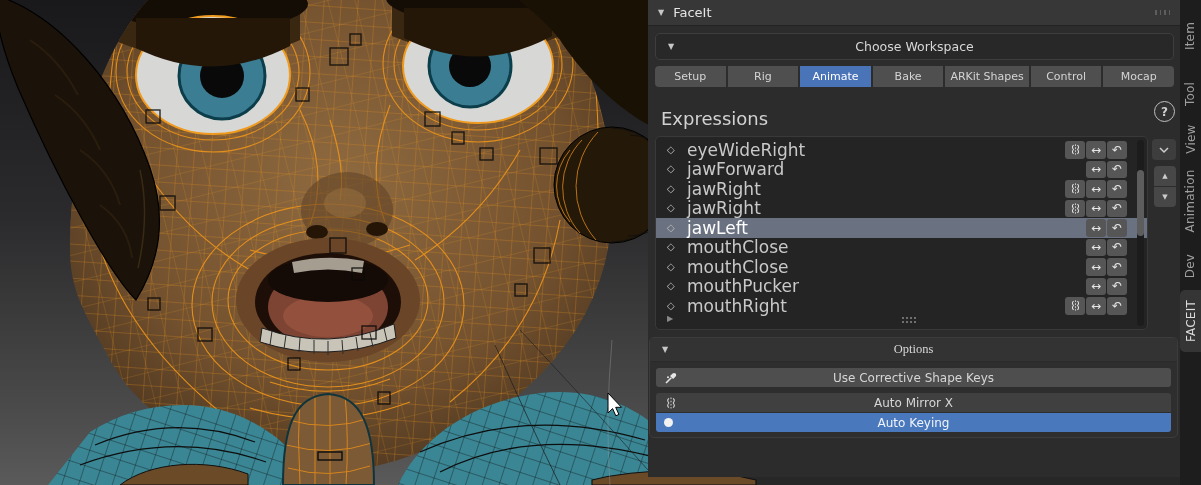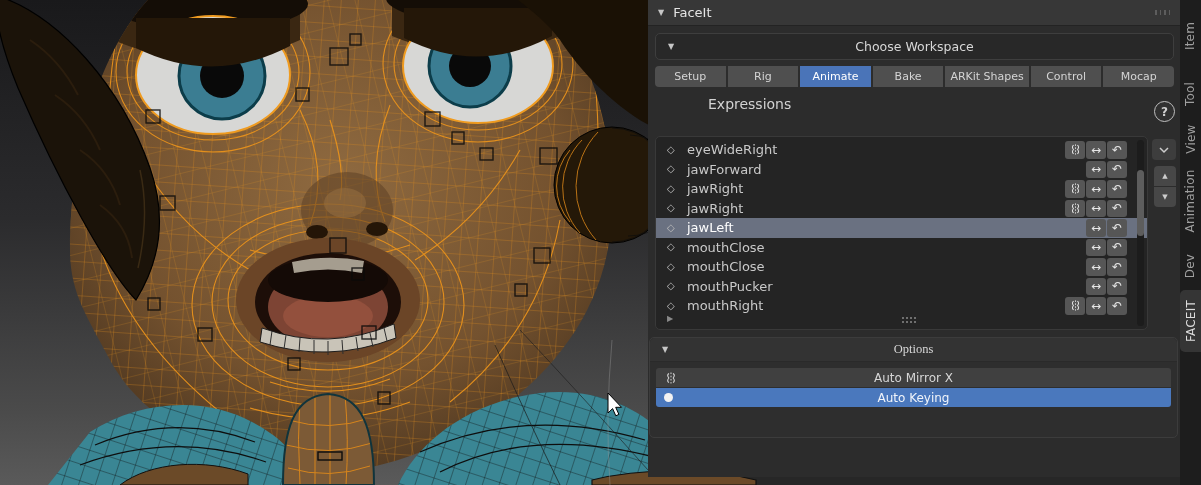--- a/index.html
+++ b/index.html
@@ -26,32 +26,32 @@
   .ws-title{width:100%;text-align:center;font-size:12.5px;color:#d8d8d8;}
 
   .ws-tabs{position:absolute;left:7px;top:66px;width:519px;height:21px;display:flex;gap:2px;}
   .ws-tab{flex:1;background:#4f4f4f;color:#d4d4d4;font-size:11px;display:flex;
           align-items:center;justify-content:center;white-space:nowrap;overflow:hidden;cursor:default;}
   .ws-tab:first-child{border-radius:4px 0 0 4px;}
   .ws-tab:last-child{border-radius:0 4px 4px 0;}
   .ws-tab.active{background:#4a74b8;color:#ffffff;}
   .ws-tab.wide{flex:1.18;}
 
-  .expr-label{position:absolute;left:13px;top:96px;font-size:14px;color:#d2d2d2;margin-left:47px;}
+  .expr-label{position:absolute;left:13px;top:108px;font-size:18px;color:#d2d2d2;}
   .help-btn{position:absolute;left:506px;top:101px;width:21px;height:21px;border-radius:50%;
             border:1.5px solid #bfbfbf;background:#303030;color:#cfcfcf;font-size:12px;
             font-weight:bold;display:flex;align-items:center;justify-content:center;}
 
   .expr-list{position:absolute;left:7px;top:136px;width:493px;height:194px;background:#242424;
              border:1px solid #393939;border-radius:5px;overflow:hidden;}
   .rows{position:absolute;left:0;top:3px;right:0;}
   .erow{position:relative;height:19.5px;display:flex;align-items:center;padding-left:11px;}
   .erow.selected{background:#6a7181;}
   .erow .dia{font-size:10px;color:#bdbdbd;width:12px;line-height:1;}
-  .erow .lbl{margin-left:8px;font-size:13px;color:#c9c9c9;}
+  .erow .lbl{margin-left:8px;font-size:17px;color:#c9c9c9;}
   .erow.selected .lbl{color:#ffffff;}
   .rbtns{position:absolute;right:20px;top:1px;display:flex;gap:1px;}
   .rbtn{width:20px;height:17.5px;background:#565656;border-radius:3px;display:flex;
         align-items:center;justify-content:center;color:#e5e5e5;font-size:12px;line-height:1;}
   .rbtn svg{display:block;}
   .list-bottom{position:absolute;left:0;bottom:2px;width:100%;height:16px;}
   .expand-tri{position:absolute;left:11px;top:3px;font-size:8px;color:#8a8a8a;}
   .grip-dots{position:absolute;left:50%;top:6px;width:2px;height:2px;background:#6f6f6f;
              box-shadow:4px 0 #6f6f6f,8px 0 #6f6f6f,12px 0 #6f6f6f,
                         0 4px #6f6f6f,4px 4px #6f6f6f,8px 4px #6f6f6f,12px 4px #6f6f6f;}
@@ -426,20 +426,30 @@
       <div class="ud up">▲</div>
       <div class="ud down">▼</div>
     </div>
 
     <div class="opt-box">
       <div class="opt-header">
         <span class="tri">▼</span>
         <span class="opt-title">Options</span>
       </div>
       <div class="opt-body">
+        <div class="opt-btn b1">
+          <span class="oicon">
+            <svg width="14" height="14" viewBox="0 0 14 14">
+              <path d="M2 12 L7.3 6.7" stroke="#e6e6e6" stroke-width="1.6" fill="none"></path>
+              <path d="M6 4.9 L9.1 8 L11.6 5.5 C12.4 4.7 12.4 3.3 11.6 2.5 C10.8 1.7 9.4 1.7 8.6 2.5 Z" fill="#e6e6e6"></path>
+              <circle cx="4" cy="6.2" r="1" fill="#e6e6e6"></circle>
+            </svg>
+          </span>
+          <span>Use Corrective Shape Keys</span>
+        </div>
         <div class="opt-btn b2">
           <span class="oicon">
             <svg width="14" height="14" viewBox="0 0 14 14">
               <path d="M5 2.5 C3 3.5 3.6 5.5 4.8 7 C3.6 8.5 3 10.5 5 11.5" stroke="#d8d8d8" stroke-width="1.1" fill="none"></path>
               <path d="M9 2.5 C11 3.5 10.4 5.5 9.2 7 C10.4 8.5 11 10.5 9 11.5" stroke="#d8d8d8" stroke-width="1.1" fill="none"></path>
               <path d="M7 1.5 V12.5" stroke="#d8d8d8" stroke-width="1" stroke-dasharray="1.6 1.6" fill="none"></path>
             </svg>
           </span>
           <span>Auto Mirror X</span>
         </div>

